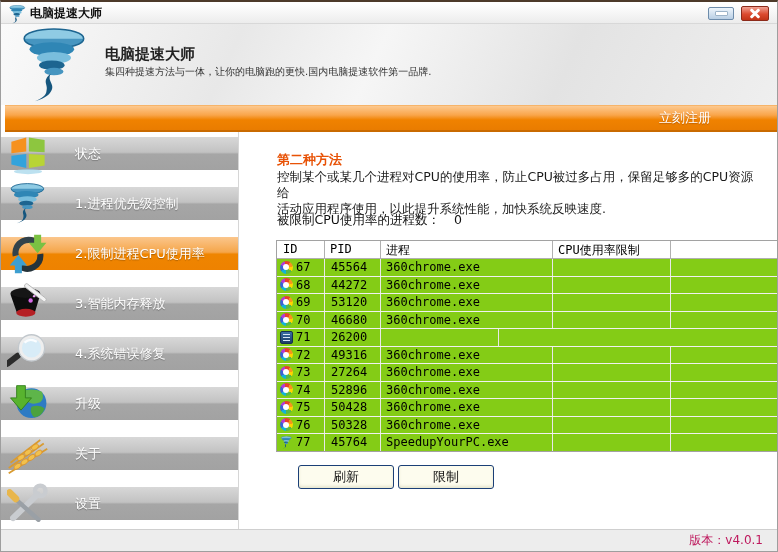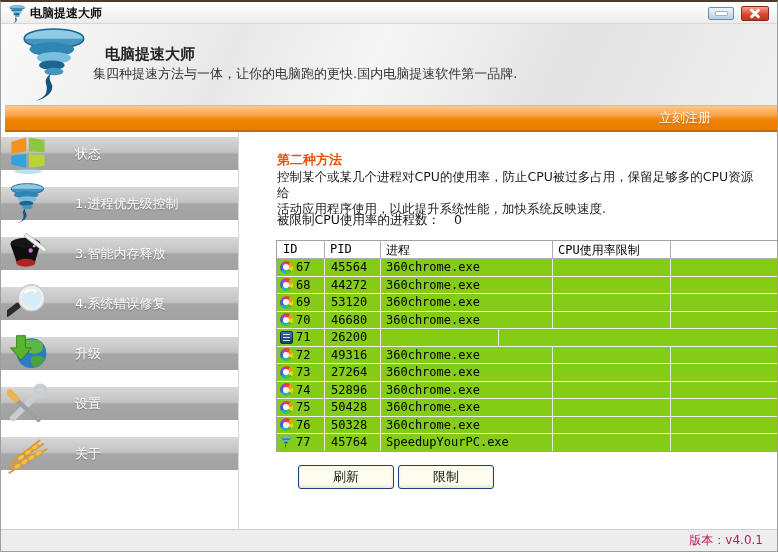--- a/index.html
+++ b/index.html
@@ -21,21 +21,21 @@
   .btn-close{width:28px;height:15px;background:linear-gradient(#f0a192,#dc4a2f 55%,#c23317);border:1px solid #8c2a1a}
   .btn-close::before,.btn-close::after{content:"";position:absolute;width:12px;height:3px;background:#fff;border-radius:1px}
   .btn-close::before{transform:rotate(45deg)}
   .btn-close::after{transform:rotate(-45deg)}
 
   
   .header{position:absolute;left:0;top:22px;width:100%;height:81px;
     background:linear-gradient(115deg,#fafafa 0%,#e8e8e8 30%,#f6f6f6 48%,#e3e3e3 72%,#efefef 100%);}
   .header .logo{position:absolute;left:20px;top:4px;width:68px;height:78px}
   .header .h-title{position:absolute;left:104px;top:21px;font-size:15px;font-weight:bold;color:#222}
-  .header .h-sub{position:absolute;left:92px;top:41px;font-size:13px;color:#333}
+  .header .h-sub{position:absolute;left:104px;top:41px;font-size:10px;color:#333}
 
   
   .regbar{position:absolute;left:4px;top:103px;width:100%;height:27px;
     background:linear-gradient(#fdc98f 0%,#f9a54a 38%,#f08200 58%,#e97c00 100%);
     border-top:1px solid #f7b469;border-bottom:2px solid #c96a00;
     display:flex;align-items:center;justify-content:flex-end;}
   .regbar .reg-label{color:#fff;font-size:13px;padding-right:70px;text-shadow:0 1px 1px rgba(150,70,0,.55);cursor:pointer}
 
   
   .main{position:absolute;left:0;top:130px;width:100%;bottom:22px;background:#fff}
@@ -164,20 +164,29 @@
               <path d="M3 10 a28 9 0 0 0 56 0" fill="#4695c0"></path>
               <ellipse cx="31" cy="10" rx="28" ry="9" fill="none" stroke="#1d6590" stroke-width="1.5"></ellipse>
               <ellipse cx="29" cy="20" rx="21" ry="6.5" fill="#2f86b5"></ellipse>
               <ellipse cx="31" cy="28" rx="16" ry="5.5" fill="#79bedd"></ellipse>
               <ellipse cx="29" cy="35" rx="12" ry="4.5" fill="#1d6590"></ellipse>
               <ellipse cx="31" cy="41" rx="9" ry="3.5" fill="#4695c0"></ellipse>
               <path d="M28 43 C24 50 33 53 28 60 C26 64 20 67 13 69 C20 66 24 63 24 59 C26 53 19 50 28 43 Z" fill="#16567e"></path>
             </svg></span>
     <span class="sb-label">1.进程优先级控制</span>
   </div>
+        <div class="sb-item selected">
+    <span class="sb-icon"><svg viewBox="0 0 48 48">
+              <path d="M10 26 A15 15 0 0 1 36 13" fill="none" stroke="#32424a" stroke-width="7"></path>
+              <path d="M38 24 A15 15 0 0 1 13 37" fill="none" stroke="#25333a" stroke-width="7"></path>
+              <path d="M31 2 h8 v9 h6 l-10 12 -10 -12 h6 z" fill="#7ac143"></path>
+              <path d="M17 46 h-8 v-9 h-6 l10 -12 10 12 h-6 z" fill="#3e9fd0"></path>
+            </svg></span>
+    <span class="sb-label">2.限制进程CPU使用率</span>
+  </div>
         <div class="sb-item">
     <span class="sb-icon"><svg viewBox="0 0 48 48">
               <ellipse cx="21" cy="12" rx="17" ry="6.5" fill="#161616"></ellipse>
               <path d="M4 13 L11 33 Q21 39 32 33 L38 13 Q21 21 4 13 Z" fill="#0d0d0d"></path>
               <ellipse cx="21.5" cy="34" rx="11" ry="4.5" fill="#b52025"></ellipse>
               <rect x="22" y="0" width="30" height="4.5" rx="2" fill="#f2f2f2" stroke="#b5b5b5" stroke-width="1" transform="rotate(38 22 0)"></rect>
               <circle cx="27" cy="20" r="2.5" fill="#d86ae8"></circle>
               <circle cx="31" cy="15" r="1.4" fill="#f0a6fa"></circle>
             </svg></span>
     <span class="sb-label">3.智能内存释放</span>
@@ -192,49 +201,49 @@
     <span class="sb-label">4.系统错误修复</span>
   </div>
         <div class="sb-item">
     <span class="sb-icon"><svg viewBox="0 0 48 48">
               <circle cx="28" cy="23" r="17" fill="#2e7bc4"></circle>
               <path d="M16 10 q12 -5 24 0 q3 8 -2 12 q-10 4 -16 -2 q-7 -4 -6 -10z" fill="#5eb54a"></path>
               <path d="M28 27 q10 -3 15 2 q-3 9 -12 10 q-6 -6 -3 -12z" fill="#4ca23e"></path>
               <path d="M11 3 h10 v14 h7 l-12 14 -12 -14 h7 z" fill="#58b32e" stroke="#2f7d18" stroke-width="1"></path>
             </svg></span>
     <span class="sb-label">升级</span>
-  </div>
-        <div class="sb-item">
-    <span class="sb-icon"><svg viewBox="0 0 48 48">
-              <path d="M7 40 L35 13" stroke="#c9ccd0" stroke-width="7" stroke-linecap="round"></path>
-              <circle cx="38" cy="9" r="6" fill="none" stroke="#c9ccd0" stroke-width="5"></circle>
-              <path d="M6 15 L36 42" stroke="#9aa0a6" stroke-width="5" stroke-linecap="round"></path>
-              <path d="M3 11 L10 18" stroke="#e8b64c" stroke-width="8" stroke-linecap="round"></path>
-            </svg></span>
-    <span class="sb-label">设置</span>
   </div>
         <div class="sb-item">
     <span class="sb-icon"><svg viewBox="0 0 48 48">
               <g stroke="#d99b31" stroke-width="2" fill="none">
                 <path d="M2 46 L46 18"></path>
                 <path d="M2 40 L42 12"></path>
                 <path d="M4 34 L38 8"></path>
               </g>
               <g fill="#f2c14e" stroke="#d98f2b" stroke-width="0.8">
                 <ellipse cx="12" cy="38" rx="4.5" ry="2.6" transform="rotate(-33 12 38)"></ellipse>
                 <ellipse cx="20" cy="33" rx="4.5" ry="2.6" transform="rotate(-33 20 33)"></ellipse>
                 <ellipse cx="28" cy="28" rx="4.5" ry="2.6" transform="rotate(-33 28 28)"></ellipse>
                 <ellipse cx="36" cy="23" rx="4.5" ry="2.6" transform="rotate(-33 36 23)"></ellipse>
                 <ellipse cx="16" cy="28" rx="4.5" ry="2.6" transform="rotate(-33 16 28)"></ellipse>
                 <ellipse cx="24" cy="22" rx="4.5" ry="2.6" transform="rotate(-33 24 22)"></ellipse>
                 <ellipse cx="32" cy="16" rx="4.5" ry="2.6" transform="rotate(-33 32 16)"></ellipse>
               </g>
             </svg></span>
     <span class="sb-label">关于</span>
   </div>
+        <div class="sb-item">
+    <span class="sb-icon"><svg viewBox="0 0 48 48">
+              <path d="M7 40 L35 13" stroke="#c9ccd0" stroke-width="7" stroke-linecap="round"></path>
+              <circle cx="38" cy="9" r="6" fill="none" stroke="#c9ccd0" stroke-width="5"></circle>
+              <path d="M6 15 L36 42" stroke="#9aa0a6" stroke-width="5" stroke-linecap="round"></path>
+              <path d="M3 11 L10 18" stroke="#e8b64c" stroke-width="8" stroke-linecap="round"></path>
+            </svg></span>
+    <span class="sb-label">设置</span>
+  </div>
       </div>
 
     <div class="content">
       <div class="sec-title">第二种方法</div>
       <div class="desc">
         <div>控制某个或某几个进程对CPU的使用率，防止CPU被过多占用，保留足够多的CPU资源给</div>
         <div>活动应用程序使用，以此提升系统性能，加快系统反映速度.</div>
       </div>
       <div class="count-row">
         <span>被限制CPU使用率的进程数：</span><span class="count-val">0</span>

